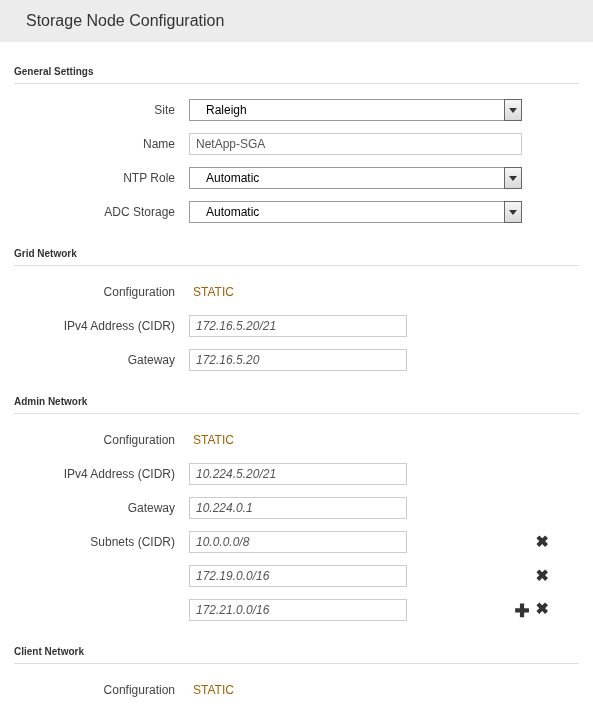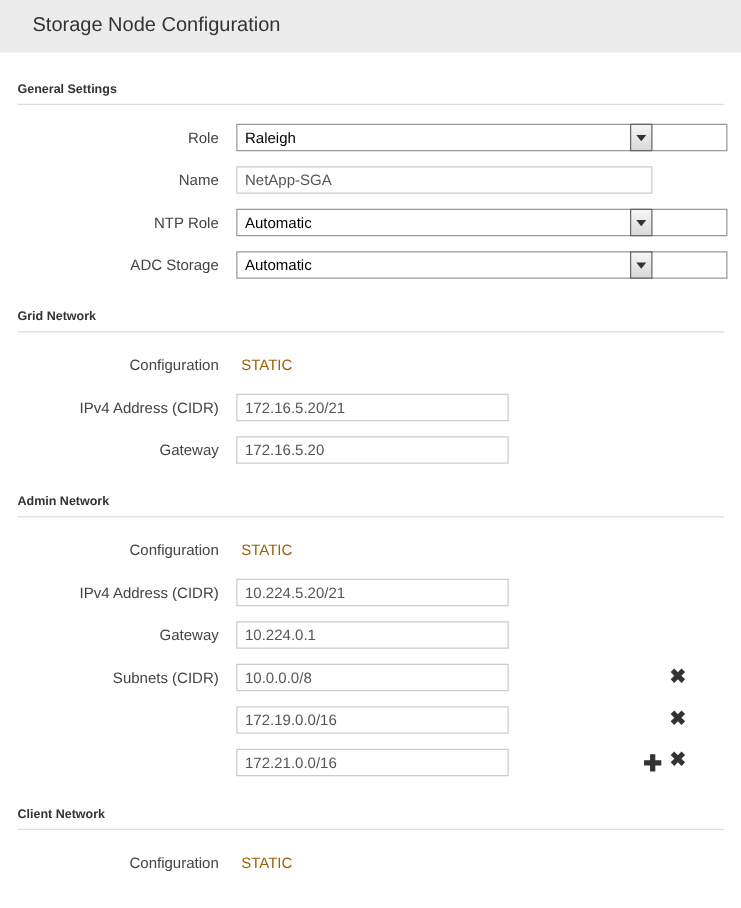--- a/index.html
+++ b/index.html
@@ -52,25 +52,25 @@
       align-items: center;
       gap: 6px;
       padding-right: 30px;
     }
     .form-static {
       color: #a16207;
       padding-left: 4px;
       text-align: right;
     }
     .form-select {
-      width: 393px;
+      width: 333px;
       height: 22px;
       border: 1px solid #999;
       background: #fff;
-      padding-left: 6px;
+      padding-left: 16px;
       font: inherit;
       appearance: none;
       -webkit-appearance: none;
       background-image: linear-gradient(#fff,#fff);
       position: relative;
     }
     .select-wrap {
       position: relative;
       width: 333px;
     }
@@ -93,20 +93,21 @@
       width: 333px;
       height: 22px;
       border: 1px solid #ccc;
       background: #fff;
       padding: 0 6px;
       font: inherit;
       color: #555;
     }
     .input-narrow {
       width: 218px;
+      font-style: italic;
     }
     .row-actions {
       display: flex;
       gap: 6px;
       margin-left: auto;
     }
     .icon-btn {
       font-size: 16px;
       font-weight: bold;
       color: #333;
@@ -126,21 +127,21 @@
 <div class="header-bar">
   <div class="page-title">Storage Node Configuration</div>
 </div>
 
 <div class="content">
 
   <div class="section-title">General Settings</div>
   <hr class="section-rule">
 
   <div class="form-row">
-    <div class="form-label">Role</div>
+    <div class="form-label">Site</div>
     <div class="form-control-cell">
       <div class="select-wrap">
         <input class="form-select" value="Raleigh" style="">
         <div class="select-btn"></div>
       </div>
     </div>
   </div>
 
   <div class="form-row">
     <div class="form-label">Name</div>

